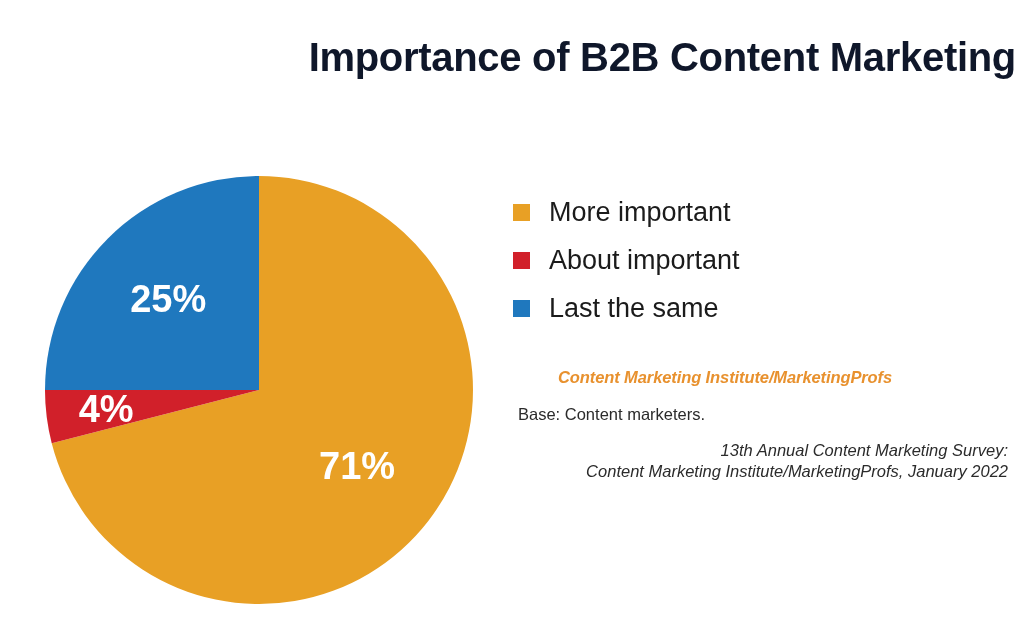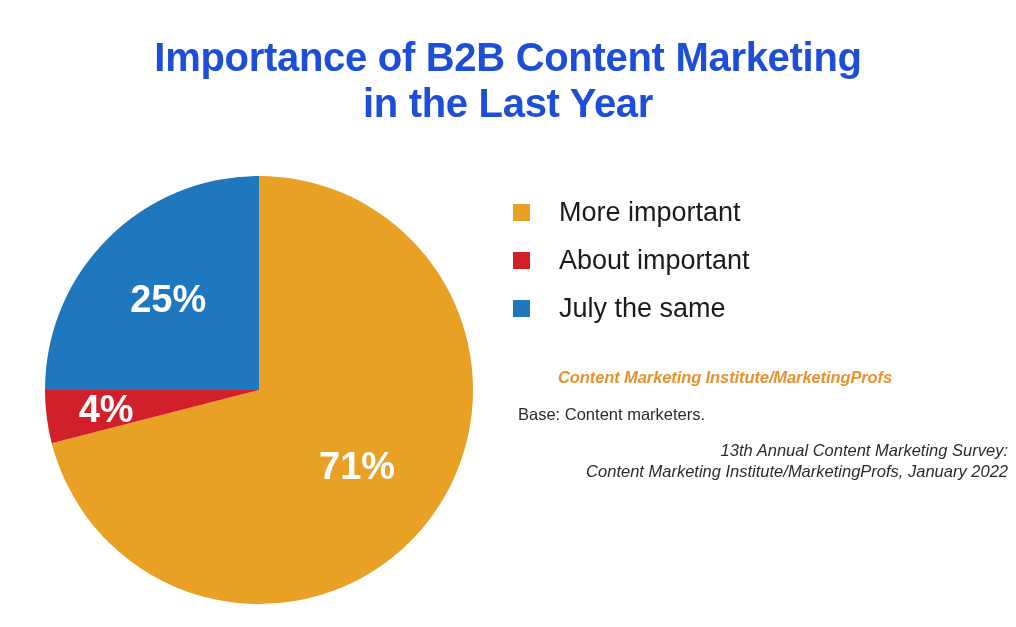--- a/index.html
+++ b/index.html
@@ -53,21 +53,20 @@
   #legend {
     position: absolute;
     left: 513px;
     top: 188px;
     width: 440px;
   }
   .legend-row {
     display: flex;
     align-items: center;
     height: 48px;
-    gap: 10px;
   }
   .legend-swatch {
     width: 17px;
     height: 17px;
     flex: 0 0 17px;
     margin-right: 19px;
   }
   .legend-label {
     font-family: "Liberation Sans", sans-serif;
     font-size: 27px;
@@ -107,23 +106,22 @@
     font-style: italic;
     font-size: 16.5px;
     color: #2b2b2b;
     line-height: 21px;
   }
   #source-survey .sline { display: block; white-space: nowrap; text-align: right; }
 </style>
 </head>
 <body>
 
-<div id="chart-title" style="color: #1d4ed8;">
+<div id="chart-title" style="color: #0f172a; text-align: right;">
   <span class="tline">Importance of B2B Content Marketing</span>
-  <span class="tline">in the Last Year</span>
 </div>
 
 <div id="pie-wrap">
   <svg id="pie-svg" viewBox="0 0 428 428" xmlns="http://www.w3.org/2000/svg" aria-hidden="true">
     <g id="pie-slices">
         <path d="M 214 214 L 214.00 0.00 A 214 214 0 1 1 6.72 267.22 Z" fill="#E8A025"></path>
         <path d="M 214 214 L 6.72 267.22 A 214 214 0 0 1 0.00 214.00 Z" fill="#D1202A"></path>
         <path d="M 214 214 L 0.00 214.00 A 214 214 0 0 1 214.00 0.00 Z" fill="#1F78BE"></path>
       </g>
     <g id="pie-labels">
@@ -138,21 +136,21 @@
   <div class="legend-row">
     <span class="legend-swatch" style="background: rgb(232, 160, 37);"></span>
     <span class="legend-label">More important</span>
   </div>
   <div class="legend-row">
     <span class="legend-swatch" style="background: rgb(209, 32, 42);"></span>
     <span class="legend-label">About important</span>
   </div>
   <div class="legend-row">
     <span class="legend-swatch" style="background: rgb(31, 120, 190);"></span>
-    <span class="legend-label">July the same</span>
+    <span class="legend-label">Last the same</span>
   </div>
 </div>
 
 <div id="source-block">
   <div id="source-attribution" style="color: rgb(232, 145, 46);">Content Marketing Institute/MarketingProfs</div>
   <div id="source-base">Base: Content marketers.</div>
   <div id="source-survey">
     <span class="sline">13th Annual Content Marketing Survey:</span>
     <span class="sline">Content Marketing Institute/MarketingProfs, January 2022</span>
   </div>

